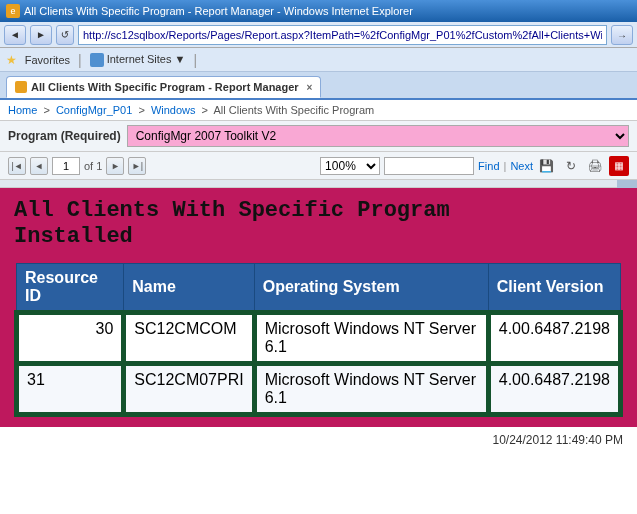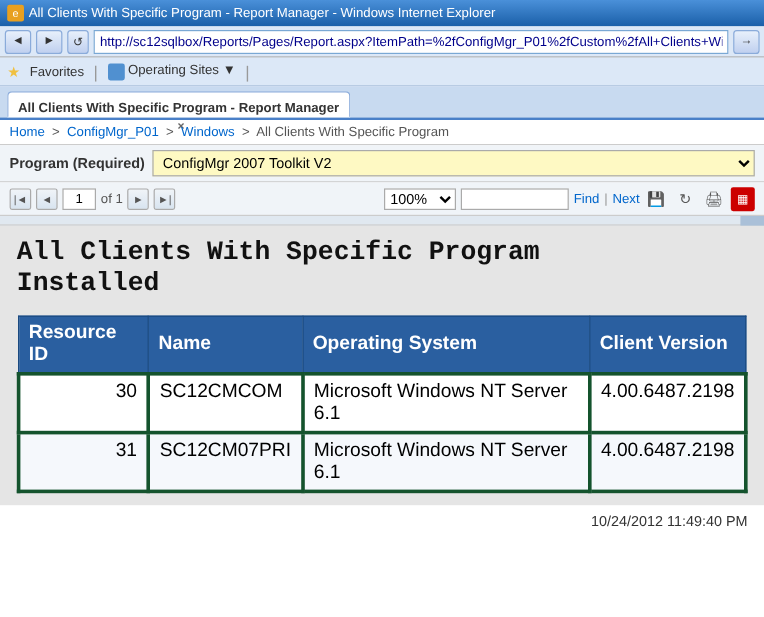--- a/index.html
+++ b/index.html
@@ -79,21 +79,20 @@
       background: #e8f0fb;
       border: 1px solid #8aabda;
       border-bottom: none;
       border-radius: 4px 4px 0 0;
       padding: 3px 8px;
       font-size: 11px;
       color: #333;
       cursor: pointer;
       display: flex; align-items: center; gap: 4px;
       height: 22px;
-      flex-direction: column;
     }
     .tab-active {
       background: #fff;
       border-bottom: 1px solid #fff;
       font-weight: bold;
     }
     .tab-ie-icon { width: 12px; height: 12px; background: #e8a020; border-radius: 2px; display: inline-block; }
 
     
     .breadcrumb {
@@ -113,21 +112,21 @@
       display: flex;
       align-items: center;
       gap: 6px;
     }
     .filter-label { font-size: 12px; font-weight: bold; color: #333; }
     .filter-select {
       flex: 1;
       height: 22px;
       border: 1px solid #aaa;
       font-size: 12px;
-      background: #fef9c3;
+      background: #f9a8d4;
       padding: 1px 4px;
     }
 
     
     .report-nav {
       background: #f0f4f8;
       border-bottom: 1px solid #ccc;
       display: flex;
       align-items: center;
       padding: 2px 8px;
@@ -180,21 +179,21 @@
     .h-scroll-thumb {
       position: absolute;
       right: 0; top: 0;
       width: 20px; height: 8px;
       background: #aac0d8;
     }
 
     
     .report-content {
       padding: 10px 14px;
-      background: #e5e5e5;
+      background: #be185d;
     }
     .report-title {
       font-family: 'Courier New', monospace;
       font-size: 22px;
       font-weight: bold;
       color: #111;
       line-height: 1.2;
       margin-bottom: 12px;
       max-width: 450px;
     }
@@ -208,21 +207,21 @@
     .data-table th {
       background: #2a5fa0;
       color: #fff;
       text-align: left;
       padding: 5px 8px;
       font-weight: bold;
       border: 1px solid #1a4a80;
     }
     .data-table td {
       padding: 5px 8px;
-      border: 3px solid #14532d;
+      border: 5px solid #14532d;
       vertical-align: top;
       background: #fff;
     }
     .data-table tr:nth-child(even) td {
       background: #f5f8fc;
     }
 
     
     .report-footer {
       padding: 6px 14px;
@@ -248,21 +247,21 @@
 </div>
 
 <div class="favorites-bar">
   <span class="fav-star">★</span>
   <span class="fav-item">
     <span>Favorites</span>
   </span>
   <span class="fav-separator">|</span>
   <span class="fav-item">
     <span class="web-slice-icon"></span>
-    <span>Operating Sites ▼</span>
+    <span>Internet Sites ▼</span>
   </span>
   <span class="fav-separator">|</span>
 </div>
 
 <div class="tab-bar">
   <div class="tab tab-active">
     <span class="tab-ie-icon"></span>
     <span>All Clients With Specific Program - Report Manager</span>
     <span style="margin-left:4px; color:#666; font-size:10px;">×</span>
   </div>
@@ -323,21 +322,21 @@
       </tr>
     </thead>
     <tbody id="table-body">
     <tr>
       <td style="text-align:right;">30</td>
       <td>SC12CMCOM</td>
       <td>Microsoft Windows NT Server 6.1</td>
       <td>4.00.6487.2198</td>
     </tr>
         <tr>
-      <td style="text-align:right;">31</td>
+      <td style="text-align:left;">31</td>
       <td>SC12CM07PRI</td>
       <td>Microsoft Windows NT Server 6.1</td>
       <td>4.00.6487.2198</td>
     </tr>
       </tbody>
   </table>
 </div>
 
 <div class="report-footer">
   <span>10/24/2012 11:49:40 PM</span>

